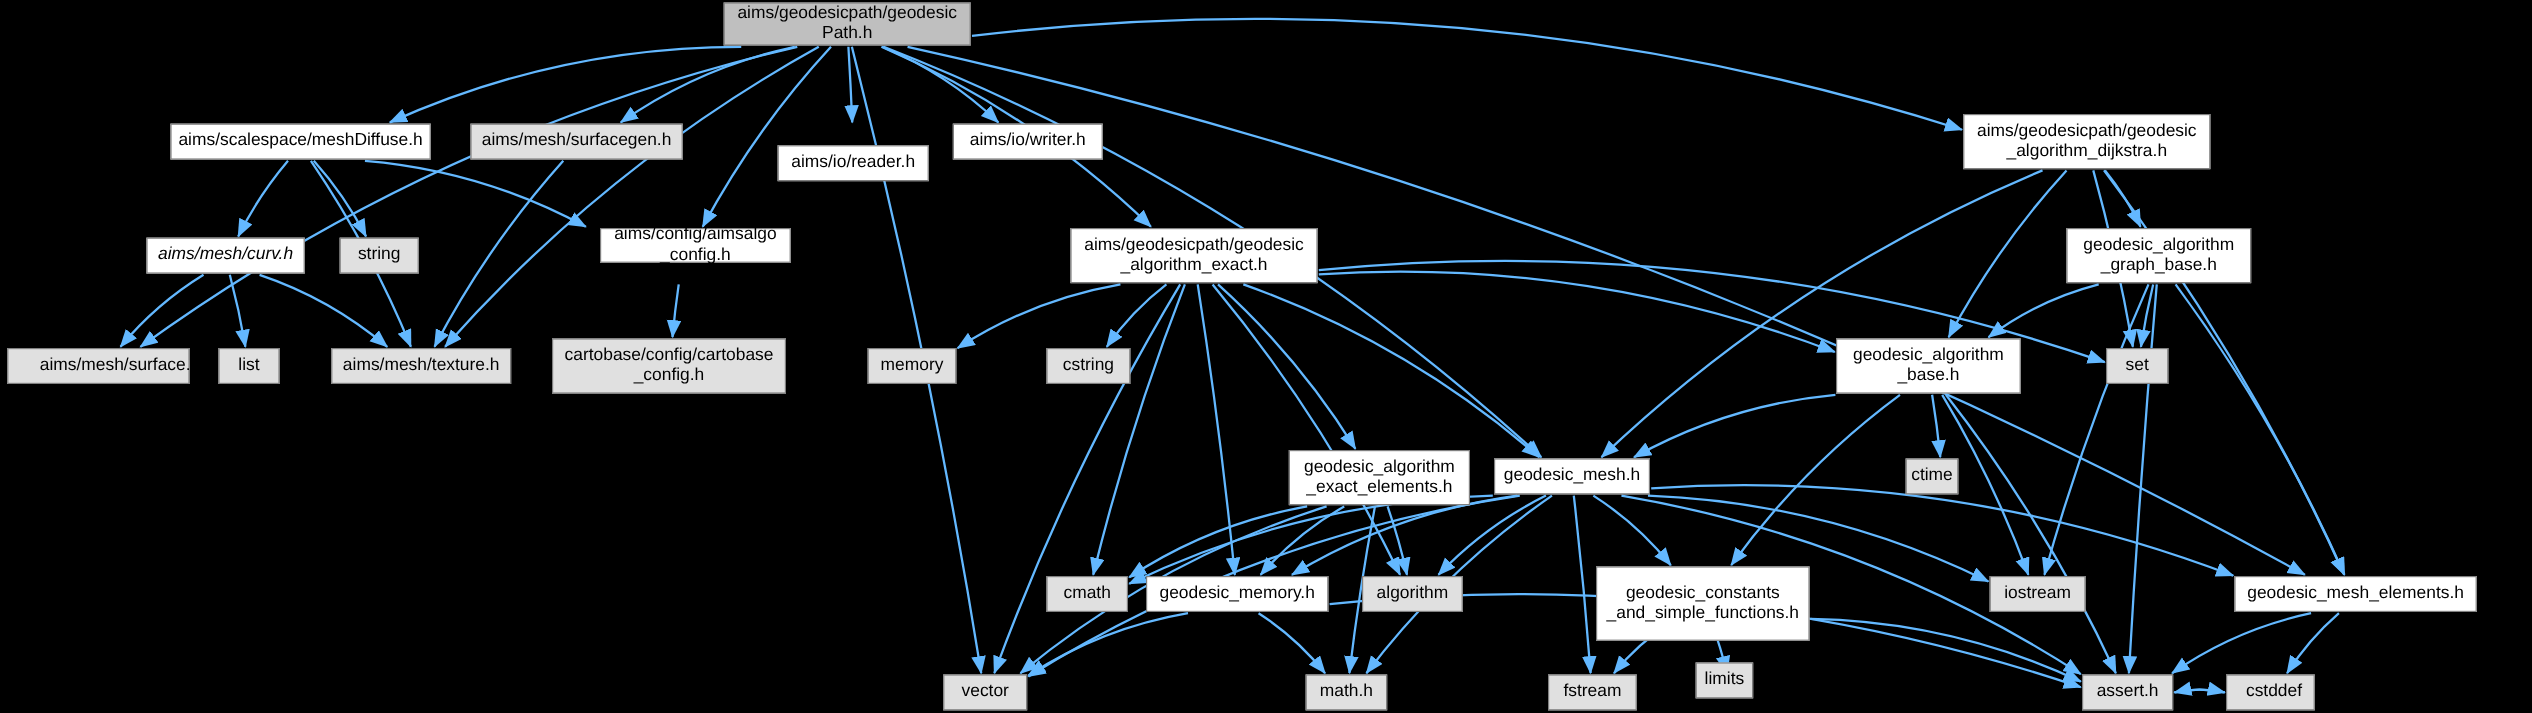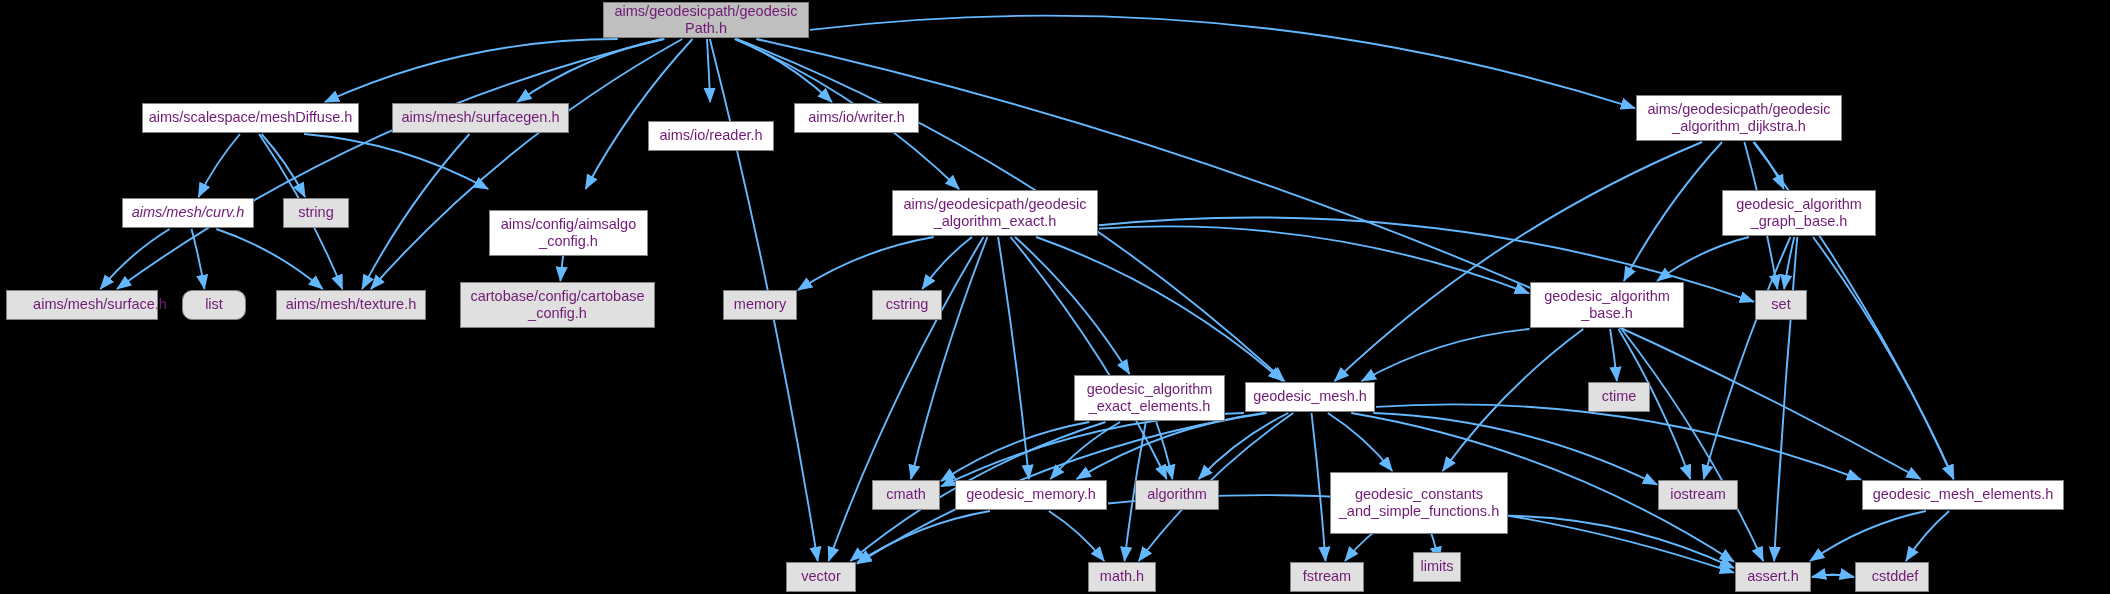--- a/index.html
+++ b/index.html
@@ -9,21 +9,21 @@
     background:#000;
     font-family:"Liberation Sans", sans-serif;
     overflow:hidden;
   }
   #edges{position:absolute;left:0;top:0;width:2110px;height:594px;}
   .node{
     position:absolute;
     box-sizing:border-box;
     display:flex;align-items:center;justify-content:center;
     text-align:center;
-    color:#701a75;
+    color:#000000;
     font-size:14.5px;
     line-height:1.18;
     border:1px solid #808080;
     background:#e0e0e0;
     white-space:pre-line;
     padding:0 4px;
     z-index:5;
   }
   .node.white{background:#ffffff;border:1px solid #808080;}
   .node.root{background:#bfbfbf;border:1px solid #808080;}
@@ -116,40 +116,40 @@
       <div class="node root" style="left: 603px; top: 2px; width: 206px; height: 36px;">aims/geodesicpath/geodesic
 Path.h</div>
       <div class="node white" style="left: 142px; top: 103px; width: 217px; height: 30px;">aims/scalespace/meshDiffuse.h</div>
       <div class="node " style="left: 392px; top: 103px; width: 177px; height: 30px;">aims/mesh/surfacegen.h</div>
       <div class="node white" style="left: 648px; top: 103px; width: 126px; height: 30px; margin-top: 18px;">aims/io/reader.h</div>
       <div class="node white" style="left: 794px; top: 103px; width: 125px; height: 30px;">aims/io/writer.h</div>
       <div class="node white" style="left: 1636px; top: 95px; width: 206px; height: 46px;">aims/geodesicpath/geodesic
 _algorithm_dijkstra.h</div>
       <div class="node white" style="left: 122px; top: 198px; width: 132px; height: 30px; font-style: italic;">aims/mesh/curv.h</div>
       <div class="node " style="left: 283px; top: 198px; width: 66px; height: 30px;">string</div>
-      <div class="node white" style="left: 489px; top: 190px; width: 159px; height: 46px; margin-top: 20px;">aims/config/aimsalgo
+      <div class="node white" style="left: 500px; top: 190px; width: 159px; height: 29px;">aims/config/aimsalgo
 _config.h</div>
       <div class="node white" style="left: 892px; top: 190px; width: 206px; height: 46px;">aims/geodesicpath/geodesic
 _algorithm_exact.h</div>
       <div class="node white" style="left: 1722px; top: 190px; width: 154px; height: 46px;">geodesic_algorithm
 _graph_base.h</div>
       <div class="node " style="left: 6px; top: 290px; width: 152px; height: 30px; padding-left: 40px;">aims/mesh/surface.h</div>
-      <div class="node " style="left: 182px; top: 290px; width: 64px; height: 30px; border-radius: 10px;">list</div>
+      <div class="node " style="left: 182px; top: 290px; width: 51px; height: 30px;">list</div>
       <div class="node " style="left: 276px; top: 290px; width: 150px; height: 30px;">aims/mesh/texture.h</div>
       <div class="node " style="left: 460px; top: 282px; width: 195px; height: 46px;">cartobase/config/cartobase
 _config.h</div>
       <div class="node " style="left: 723px; top: 290px; width: 74px; height: 30px;">memory</div>
       <div class="node " style="left: 872px; top: 290px; width: 70px; height: 30px;">cstring</div>
       <div class="node white" style="left: 1530px; top: 282px; width: 154px; height: 46px;">geodesic_algorithm
 _base.h</div>
       <div class="node " style="left: 1755px; top: 290px; width: 52px; height: 30px;">set</div>
       <div class="node white" style="left: 1074px; top: 375px; width: 151px; height: 46px;">geodesic_algorithm
 _exact_elements.h</div>
       <div class="node white" style="left: 1245px; top: 382px; width: 130px; height: 30px;">geodesic_mesh.h</div>
-      <div class="node " style="left: 1588px; top: 382px; width: 62px; height: 30px;">ctime</div>
+      <div class="node " style="left: 1588px; top: 382px; width: 44px; height: 30px;">ctime</div>
       <div class="node " style="left: 872px; top: 480px; width: 68px; height: 30px;">cmath</div>
       <div class="node white" style="left: 955px; top: 480px; width: 152px; height: 30px;">geodesic_memory.h</div>
       <div class="node " style="left: 1135px; top: 480px; width: 84px; height: 30px;">algorithm</div>
       <div class="node white" style="left: 1330px; top: 472px; width: 178px; height: 62px;">geodesic_constants
 _and_simple_functions.h</div>
       <div class="node " style="left: 1658px; top: 480px; width: 80px; height: 30px;">iostream</div>
       <div class="node white" style="left: 1862px; top: 480px; width: 202px; height: 30px;">geodesic_mesh_elements.h</div>
       <div class="node " style="left: 786px; top: 562px; width: 70px; height: 30px;">vector</div>
       <div class="node " style="left: 1088px; top: 562px; width: 68px; height: 30px;">math.h</div>
       <div class="node " style="left: 1290px; top: 562px; width: 74px; height: 30px;">fstream</div>

